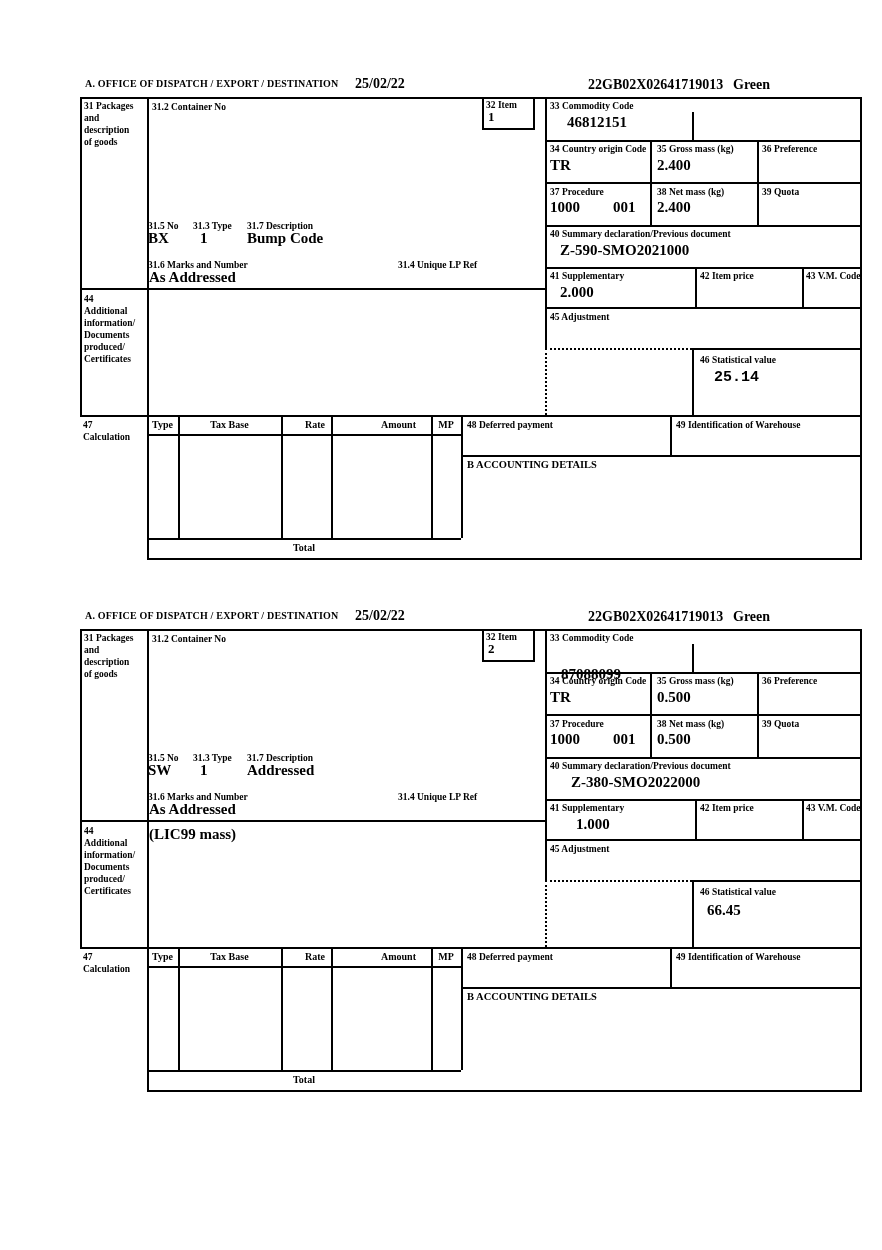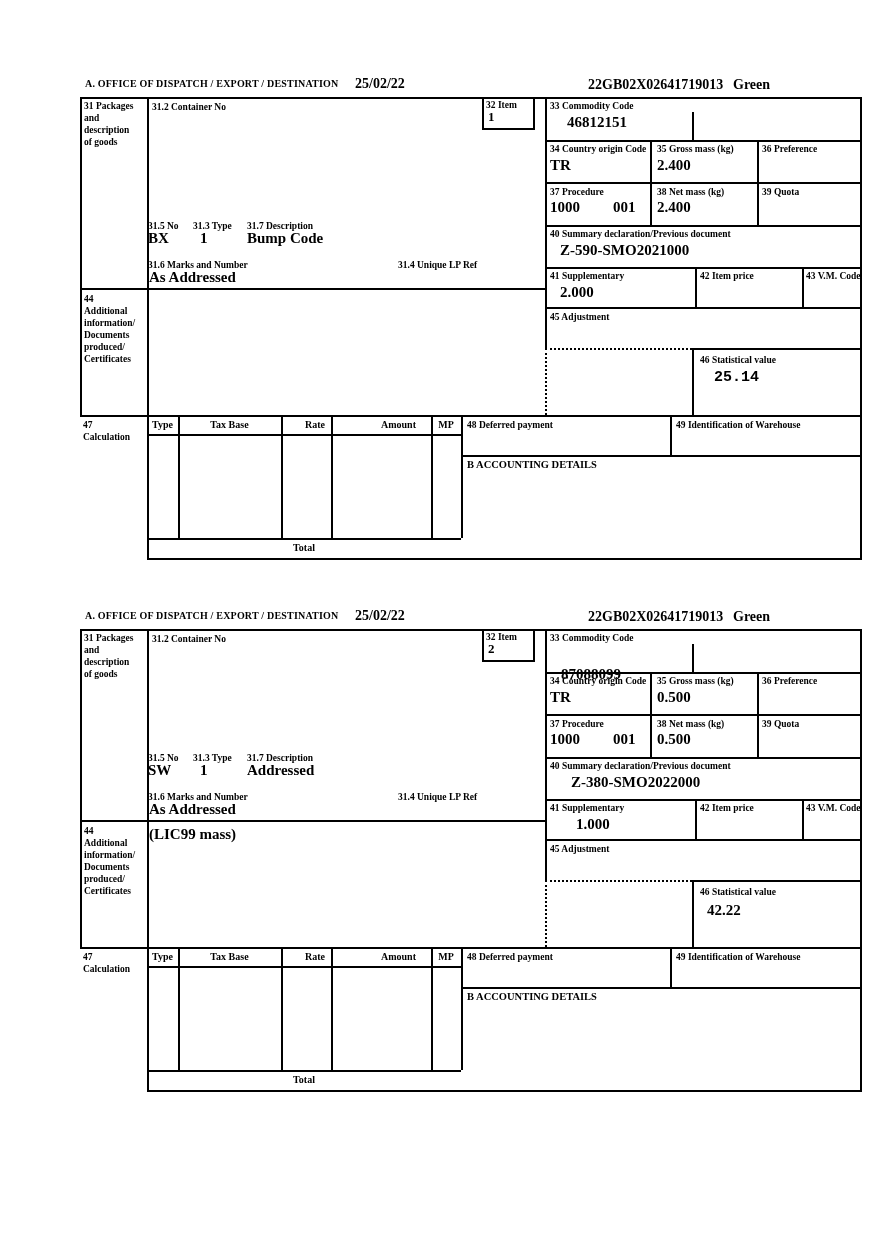--- a/index.html
+++ b/index.html
@@ -226,21 +226,21 @@
   <div class="val" style="left:466px;top:145px;margin-left:25px;">Z-380-SMO2022000</div>
 
   <div class="lbl" style="left:470px;top:173px;">41 Supplementary</div>
   <div class="val" style="left:496px;top:187px;">1.000</div>
   <div class="lbl" style="left:620px;top:173px;">42 Item price</div>
   <div class="lbl" style="left:726px;top:173px;">43 V.M. Code</div>
 
   <div class="lbl" style="left:470px;top:214px;">45 Adjustment</div>
 
   <div class="lbl" style="left:620px;top:257px;">46 Statistical value</div>
-  <div class="val" style="left:627px;top:273px;">42.22</div>
+  <div class="val" style="left:627px;top:273px;">66.45</div>
 
   <div class="lbl" style="left:3px;top:322px;width:62px;">47
 Calculation</div>
   <div class="colhead" style="left:67px;width:31px;">Type</div>
   <div class="colhead" style="left:98px;width:103px;">Tax Base</div>
   <div class="colhead ra" style="left:201px;width:44px;">Rate</div>
   <div class="colhead ra" style="left:251px;width:85px;">Amount</div>
   <div class="colhead" style="left:351px;width:30px;">MP</div>
   <div class="lbl" style="left:387px;top:322px;">48 Deferred payment</div>
   <div class="lbl" style="left:596px;top:322px;">49 Identification of Warehouse</div>

